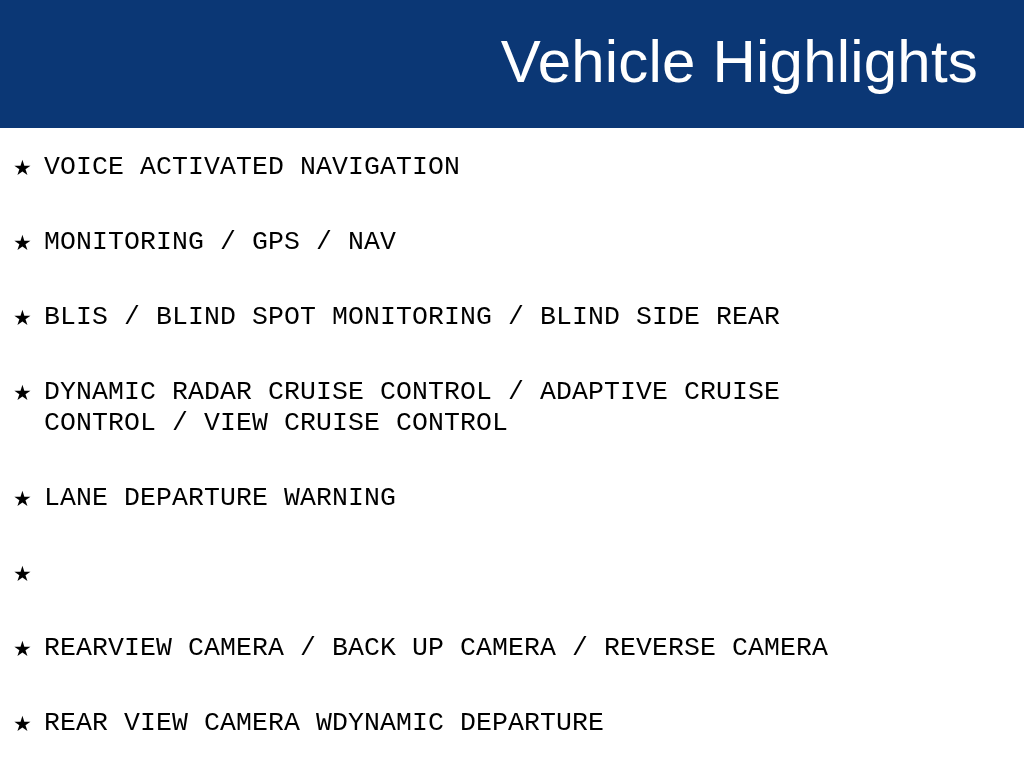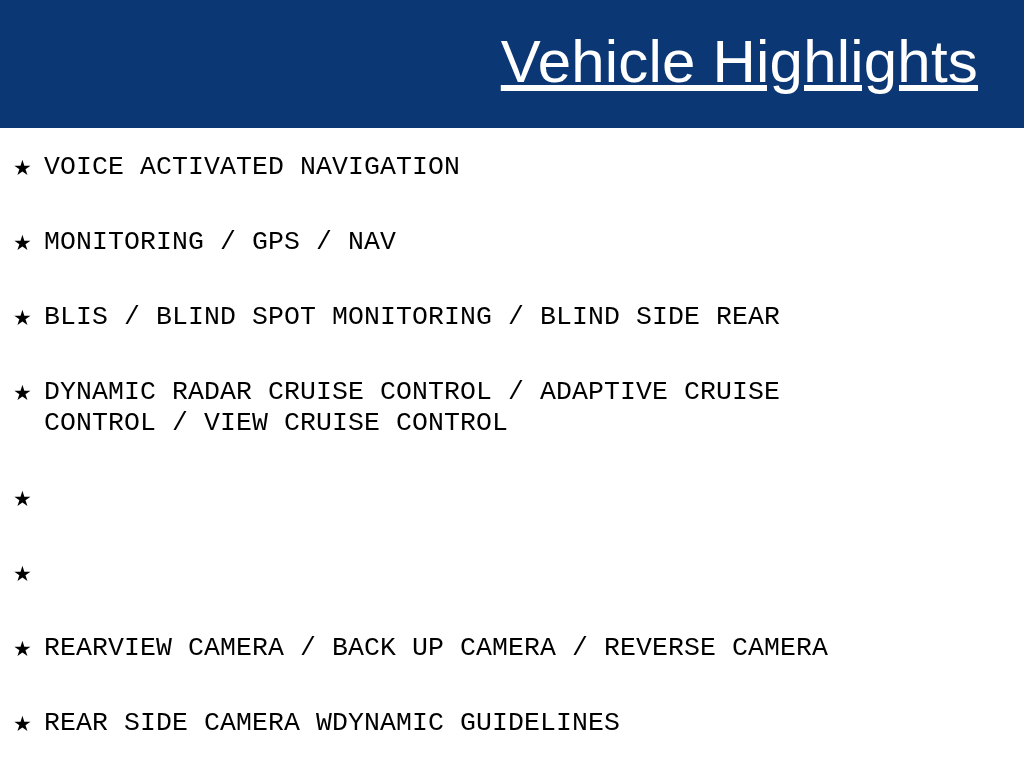--- a/index.html
+++ b/index.html
@@ -41,21 +41,20 @@
     color: #ffffff;
     font-family: "Liberation Sans", sans-serif;
     font-size: 60px;
     font-weight: 300;
     line-height: 1;
     letter-spacing: 0.2px;
     white-space: nowrap;
     margin: 0;
     padding: 0;
     transform: translateY(-2px);
-    text-decoration: underline;
   }
 
   
   .highlights-list {
     position: absolute;
     top: 128px;
     left: 0;
     width: 1024px;
     margin: 0;
     padding: 24px 0 0 0;
@@ -121,31 +120,32 @@
     </li>
 
     <li class="highlight-item">
       <span class="bullet-star">★</span>
       <span class="highlight-text">DYNAMIC RADAR CRUISE CONTROL / ADAPTIVE CRUISE
 CONTROL / VIEW CRUISE CONTROL</span>
     </li>
 
     <li class="highlight-item">
       <span class="bullet-star">★</span>
+      <span class="highlight-text">LANE DEPARTURE WARNING</span>
     </li>
 
     <li class="highlight-item">
       <span class="bullet-star">★</span>
     </li>
 
     <li class="highlight-item">
       <span class="bullet-star">★</span>
       <span class="highlight-text">REARVIEW CAMERA / BACK UP CAMERA / REVERSE CAMERA</span>
     </li>
 
     <li class="highlight-item">
       <span class="bullet-star">★</span>
-      <span class="highlight-text">REAR SIDE CAMERA WDYNAMIC GUIDELINES</span>
+      <span class="highlight-text">REAR VIEW CAMERA WDYNAMIC DEPARTURE</span>
     </li>
 
   </ul>
 
 </div>
 
 </body></html>

